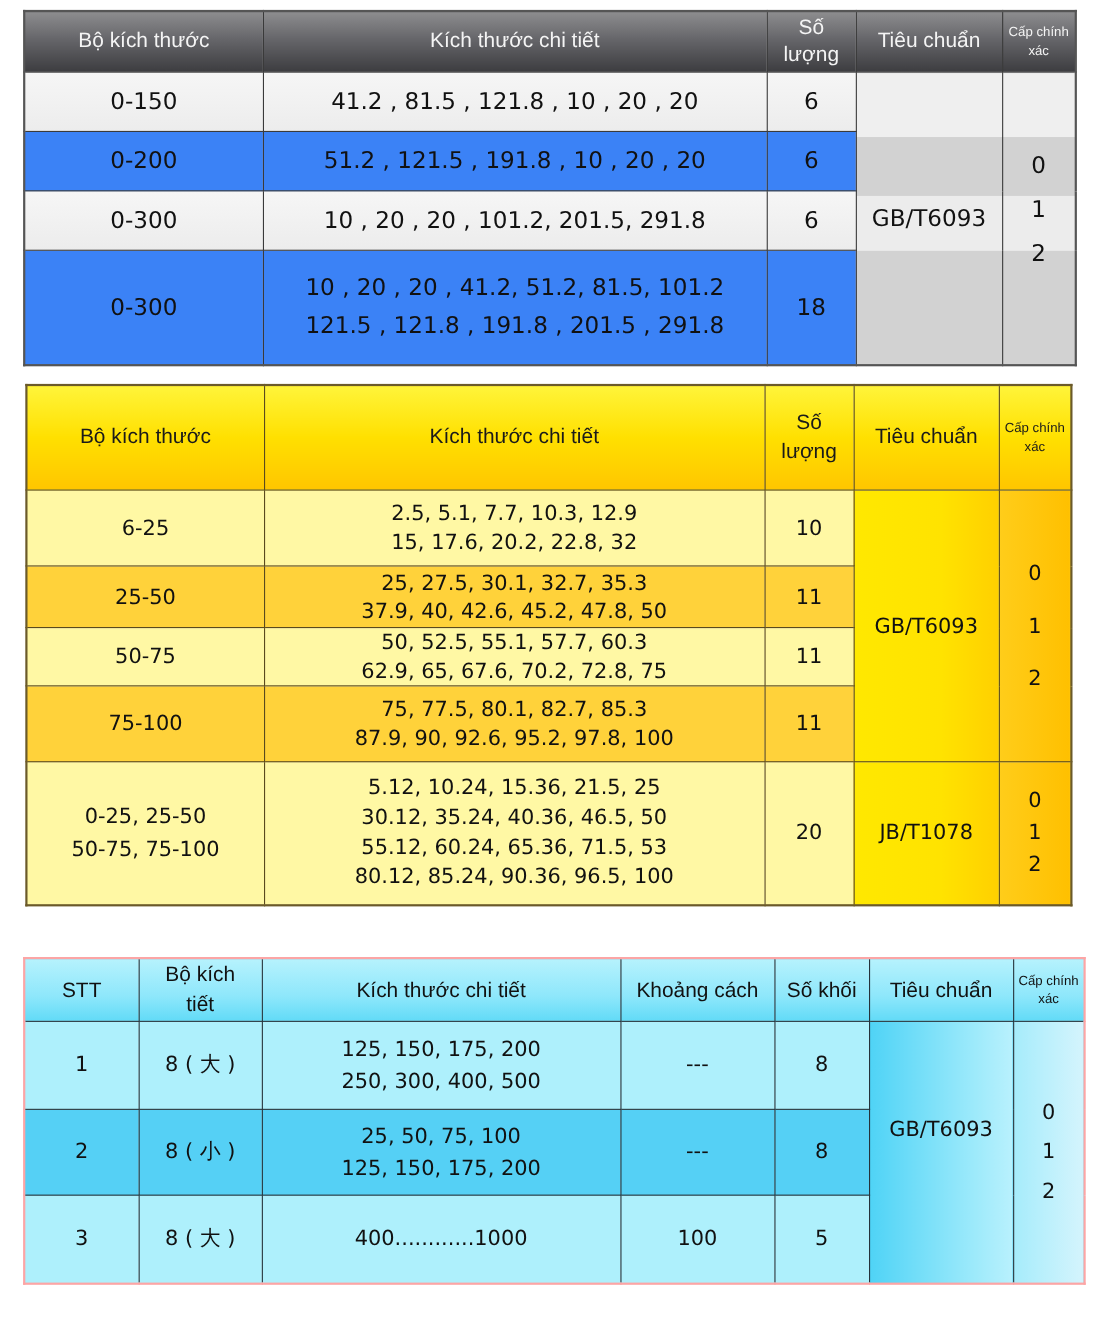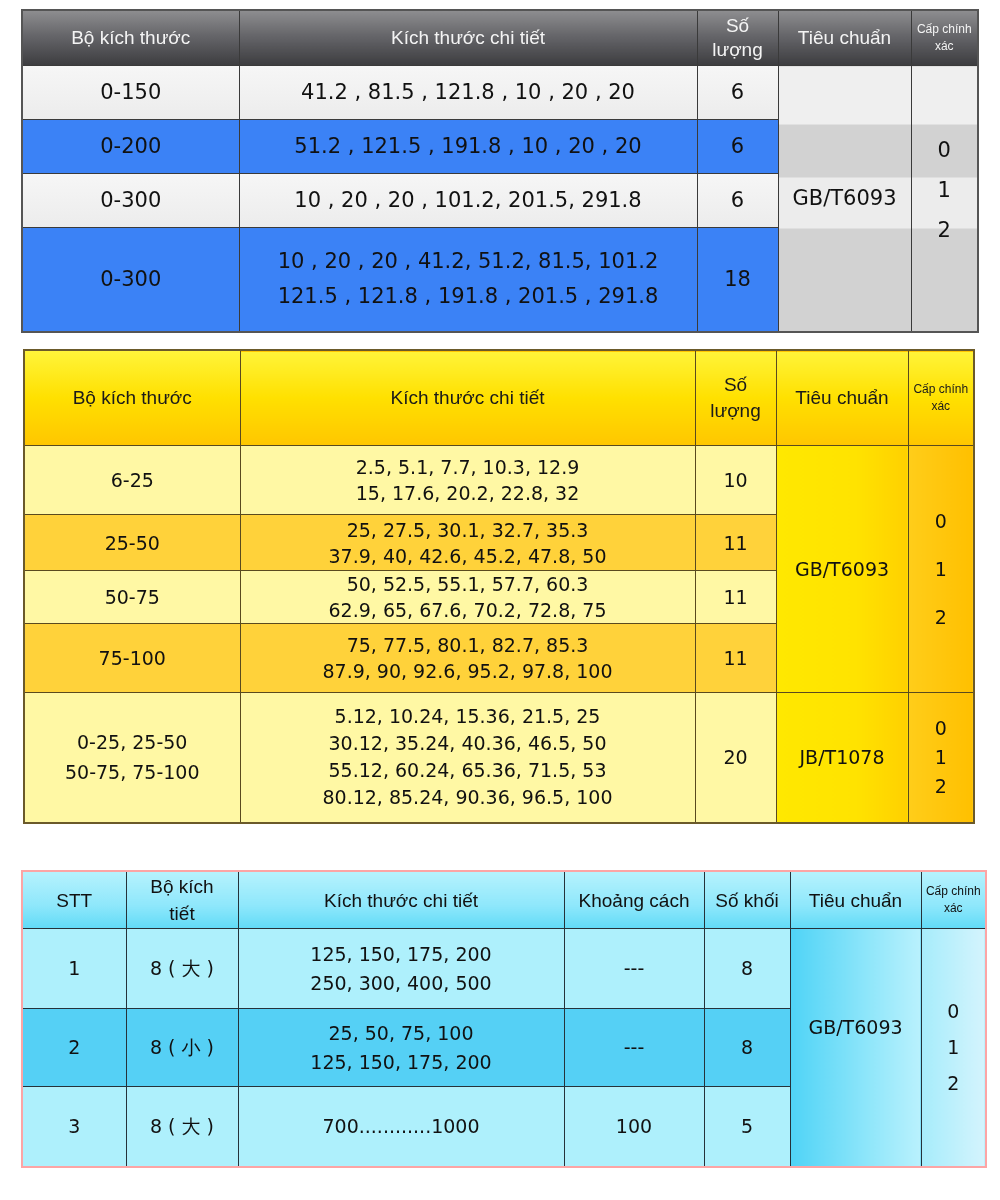--- a/index.html
+++ b/index.html
@@ -257,19 +257,19 @@
         <span>25,  50,  75,  100</span>
         <span>125,  150,  175,  200</span>
       </td>
       <td>---</td>
       <td>8</td>
     </tr>
     <tr class="b-light" style="height:80px">
       <td>3</td>
       <td class="cjk">8 ( 大 )</td>
       <td class="lines">
-        <span>700............1000</span>
+        <span>400............1000</span>
       </td>
       <td>100</td>
       <td>5</td>
     </tr>
   </tbody>
 </table>
 
 </body></html>

